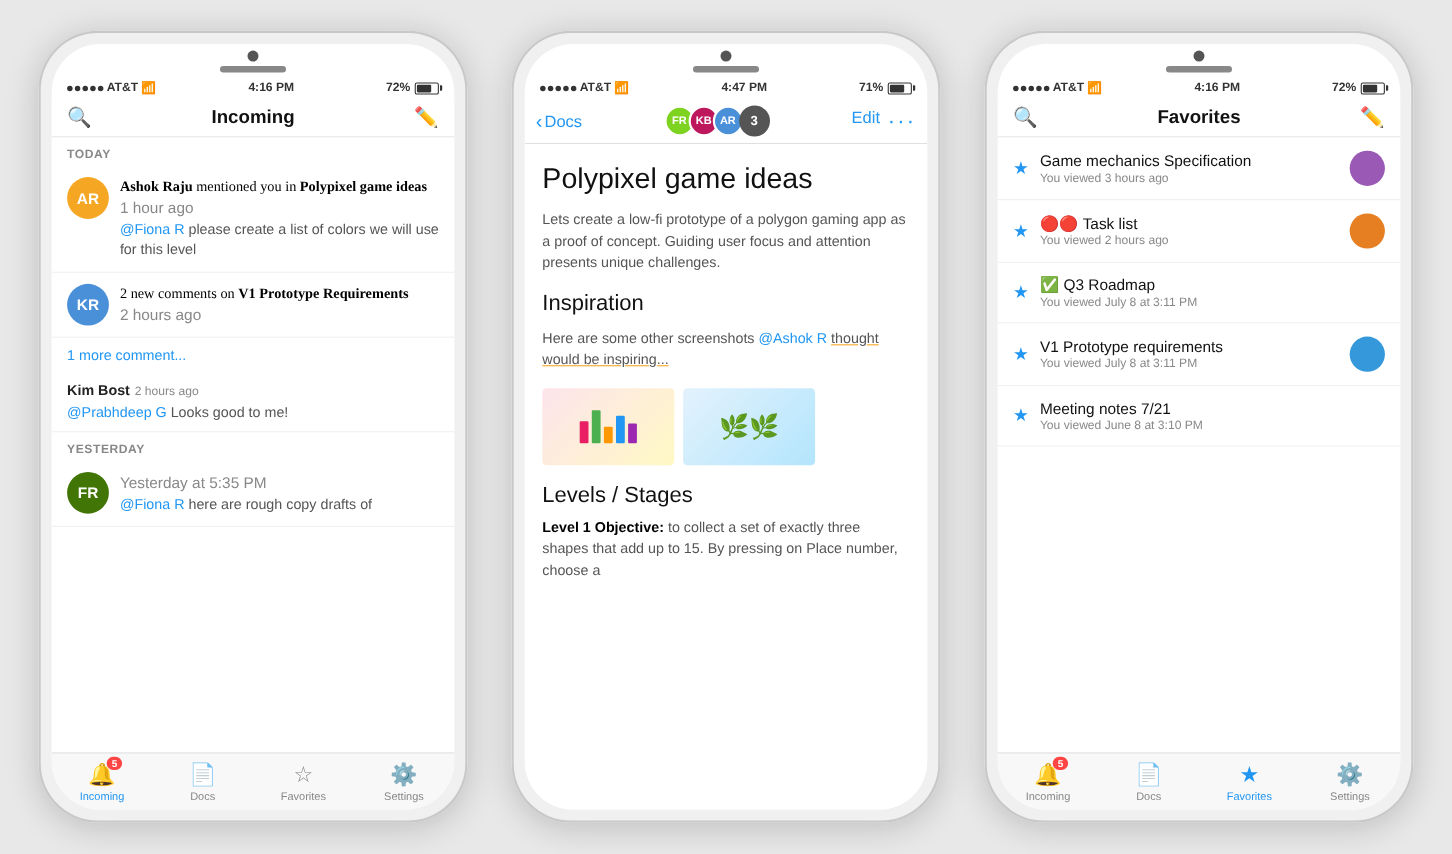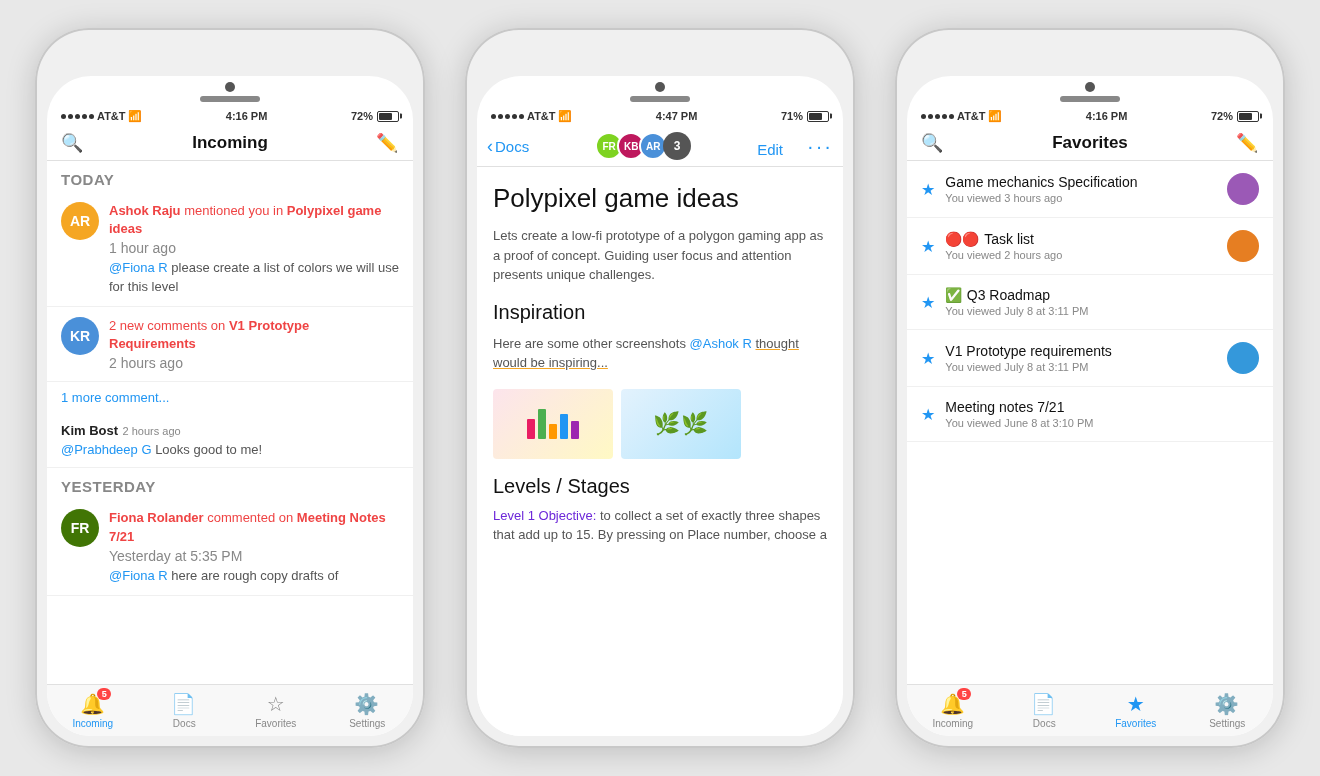--- a/index.html
+++ b/index.html
@@ -33,21 +33,20 @@
     }
     .phone-inner {
       width: 100%;
       height: 100%;
       background: white;
       border-radius: 44px;
       overflow: hidden;
       display: flex;
       flex-direction: column;
       position: relative;
-      margin-top: 36px;
     }
     .phone-notch-area {
       display: flex;
       flex-direction: column;
       align-items: center;
       position: relative;
     }
     .phone-camera {
       width: 10px;
       height: 10px;
@@ -165,21 +164,21 @@
       border-radius: 8px;
       font-size: 9px;
       padding: 1px 4px;
       font-weight: bold;
       min-width: 14px;
       text-align: center;
     }
 
     
     .section-label {
-      font-size: 15px;
+      font-size: 11px;
       font-weight: 700;
       color: #888;
       padding: 10px 14px 4px;
       letter-spacing: 0.5px;
     }
     .notification-item {
       display: flex;
       padding: 10px 14px;
       gap: 10px;
       border-bottom: 1px solid #f0f0f0;
@@ -192,21 +191,21 @@
       background: #ccc;
       flex-shrink: 0;
       display: flex;
       align-items: center;
       justify-content: center;
       font-size: 14px;
       color: white;
       font-weight: 600;
     }
     .notif-content { flex: 1; }
-    .notif-text { font-size: 13px; color: #ef4444; line-height: 1.4; }
+    .notif-text { font-size: 13px; color: #000000; line-height: 1.4; font-family: Liberation Serif, serif; }
     .notif-text strong { font-weight: 700; }
     .notif-time { font-size: 14px; color: #888; margin-top: 2px; }
     .notif-body { font-size: 13px; color: #555; margin-top: 3px; line-height: 1.4; }
     .link-text { color: #2196F3; }
     .more-comment { color: #2196F3; font-size: 13px; padding: 8px 14px; display: block; }
     .inline-notif { padding: 8px 14px; border-bottom: 1px solid #f0f0f0; }
     .inline-notif .notif-author { font-size: 13px; font-weight: 600; color: #222; }
     .inline-notif .notif-meta { font-size: 11px; color: #888; }
     .inline-notif .notif-body { font-size: 13px; color: #555; margin-top: 2px; }
 
@@ -264,21 +263,21 @@
       border-radius: 4px;
       display: flex;
       align-items: center;
       justify-content: center;
       overflow: hidden;
     }
     .doc-image-left { background: linear-gradient(135deg, #fce4ec, #fff9c4); }
     .doc-image-right { background: linear-gradient(135deg, #e3f2fd, #b3e5fc); }
     .doc-subtitle { font-size: 20px; font-weight: 300; color: #111; margin-bottom: 8px; }
     .doc-level { font-size: 13px; color: #555; line-height: 1.5; }
-    .doc-level strong { font-weight: 400; color: #6d28d9; }
+    .doc-level strong { font-weight: 700; color: #000000; }
 
     
     .fav-item {
       display: flex;
       align-items: center;
       padding: 12px 14px;
       border-bottom: 1px solid #f0f0f0;
       gap: 10px;
     }
     .fav-star { color: #2196F3; font-size: 16px; flex-shrink: 0; }
@@ -358,23 +357,20 @@
           <span class="notif-author">Kim Bost</span>
           <span class="notif-meta"> 2 hours ago</span>
           <div class="notif-body"><span class="link-text">@Prabhdeep G</span> Looks good to me!</div>
         </div>
 
         <div class="section-label">YESTERDAY</div>
 
         <div class="notification-item">
           <div class="avatar av-teal">FR</div>
           <div class="notif-content">
-            <div class="notif-text">
-              <strong>Fiona Rolander</strong> commented on <strong>Meeting Notes 7/21</strong>
-            </div>
             <div class="notif-time">Yesterday at 5:35 PM</div>
             <div class="notif-body"><span class="link-text">@Fiona R</span> here are rough copy drafts of</div>
           </div>
         </div>
       </div>
       <div class="tab-bar">
         <div class="tab-item active">
           <div class="tab-icon" style="position:relative">🔔<span class="tab-badge">5</span></div>
           <span>Incoming</span>
         </div>
@@ -424,21 +420,21 @@
         <div class="nav-back">
           <span style="font-size:18px;color:#2196F3">‹</span>
           <span style="color:#2196F3;font-size:15px">Docs</span>
         </div>
         <div class="doc-avatars">
           <div class="doc-avatar" style="background:#7ed321">FR</div>
           <div class="doc-avatar" style="background:#be185d">KB</div>
           <div class="doc-avatar" style="background:#4a90d9">AR</div>
           <div class="doc-count-badge">3</div>
         </div>
-        <div style="display:flex;gap:24px;align-items:flex-end">
+        <div style="display:flex;gap:7px;align-items:flex-start">
           <span style="color:#2196F3;font-size:15px">Edit</span>
           <span style="color:#2196F3;font-size:20px;letter-spacing:2px">···</span>
         </div>
       </div>
       <div class="content-area" style="overflow-y:hidden">
         <div class="doc-content">
           <div class="doc-title">Polypixel game ideas</div>
           <div class="doc-body">Lets create a low-fi prototype of a polygon gaming app as a proof of concept. Guiding user focus and attention presents unique challenges.</div>
           <div class="doc-section-title">Inspiration</div>
           <div class="doc-body">

